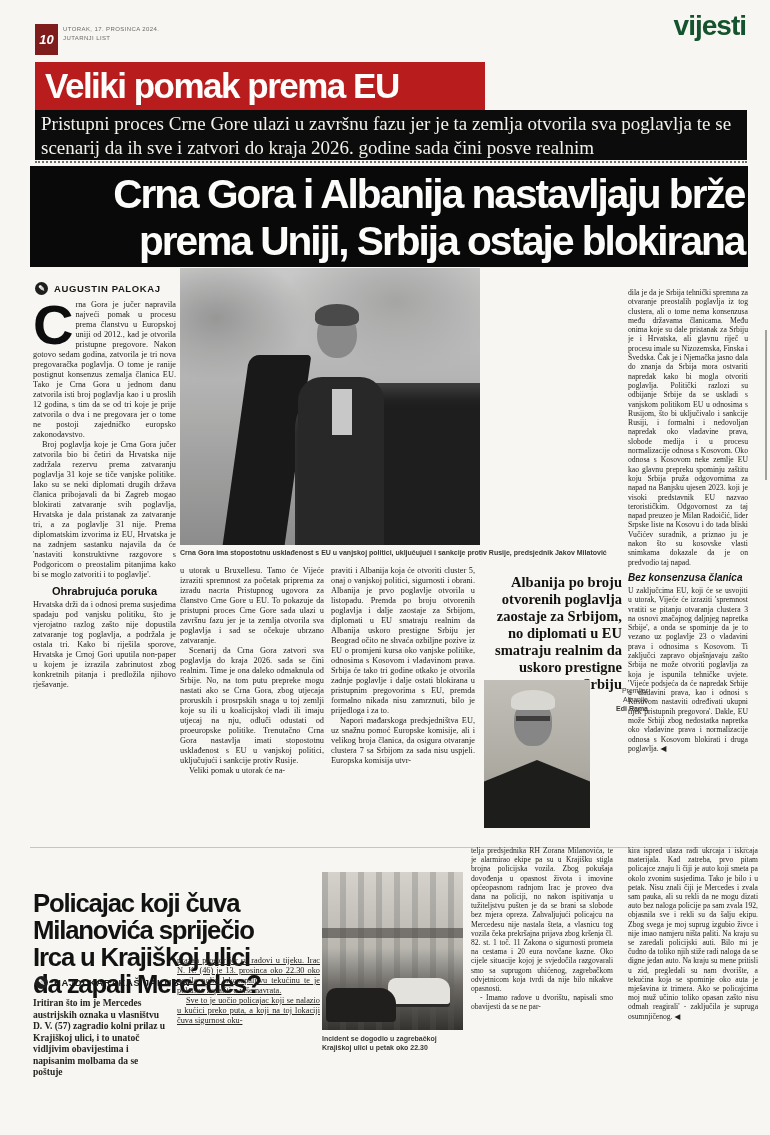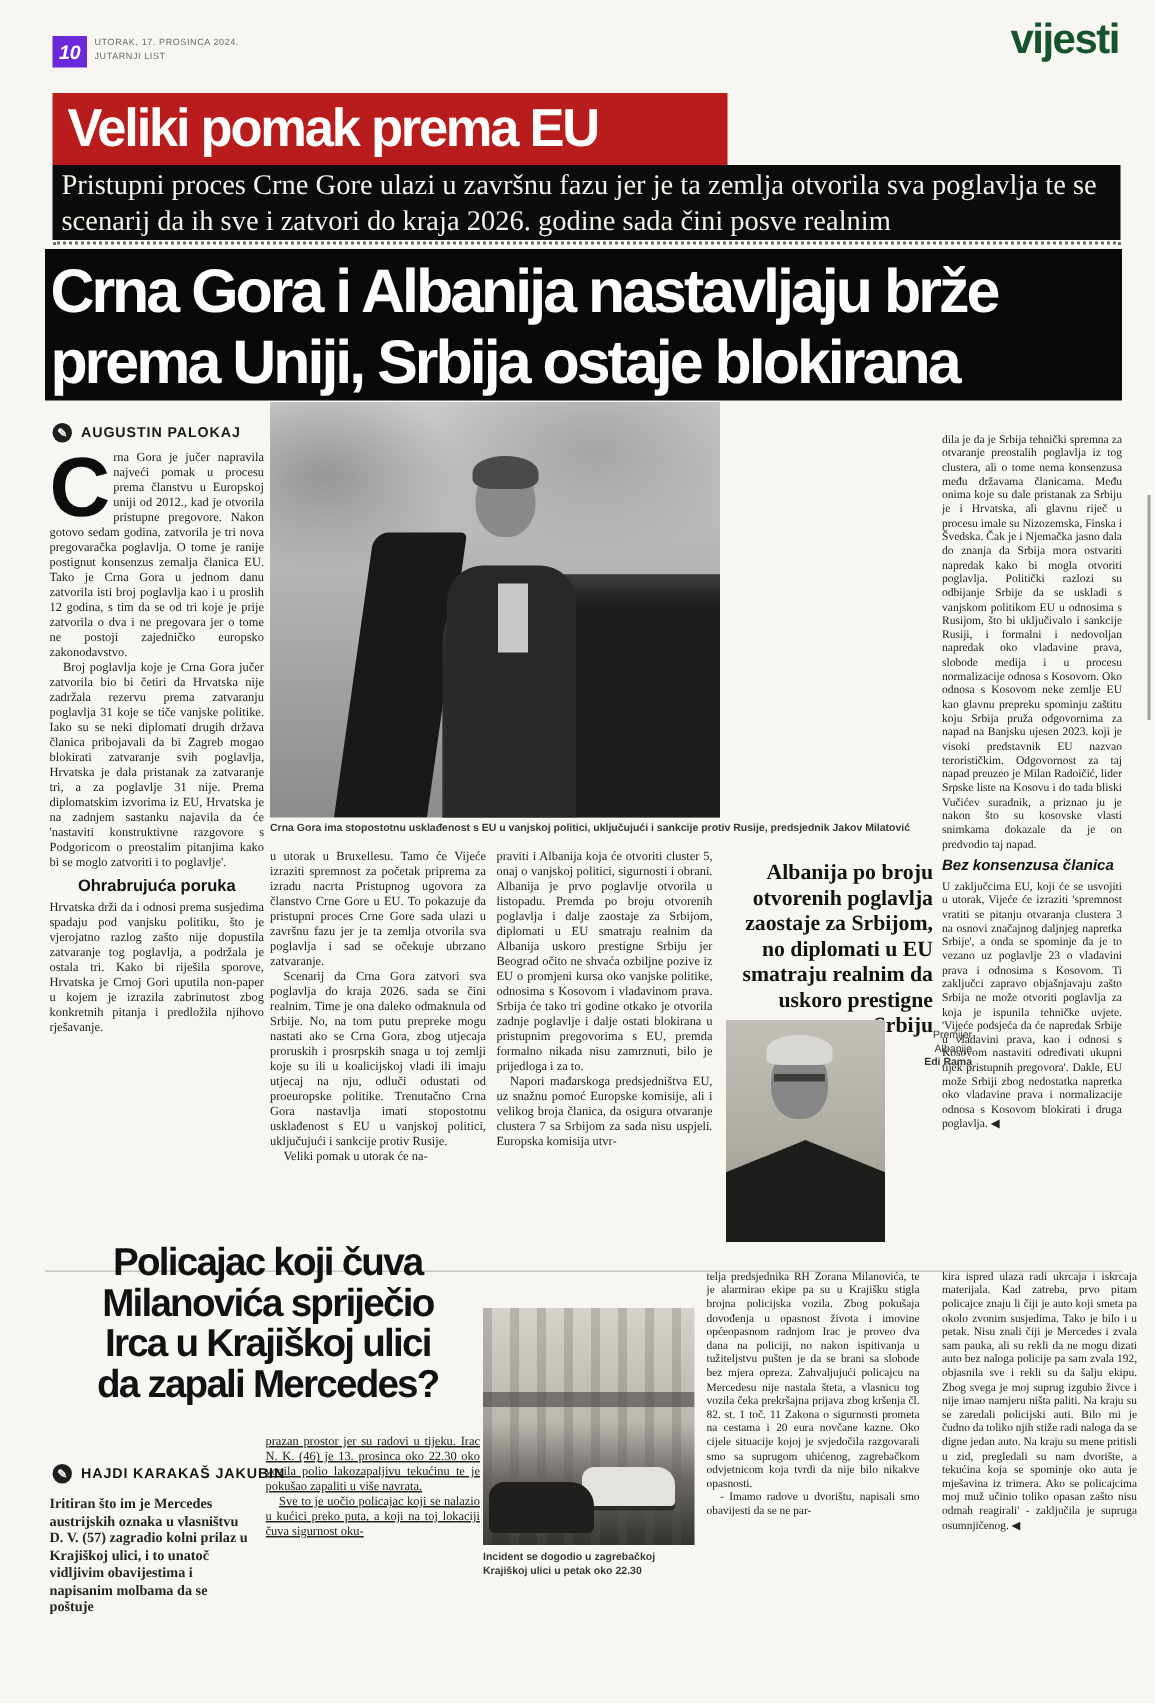--- a/index.html
+++ b/index.html
@@ -4,39 +4,39 @@
 <style>
   * { box-sizing: border-box; margin: 0; padding: 0; }
   body { background:#e8e7e3; font-family:"Liberation Serif", serif; }
   .page {
     position:relative; width:770px; height:1135px; margin:0 auto;
     background:#f7f6f2; overflow:hidden; color:#1d1c1a;
   }
   .abs { position:absolute; }
 
   
-  .pagenum { left:35px; top:24px; width:23px; height:21px; background:#6d28d9;
+  .pagenum { left:35px; top:24px; width:23px; height:31px; background:#7f1d1d;
     color:#fff; font:italic 700 13px "Liberation Sans", sans-serif;
     display:flex; align-items:center; justify-content:center; }
   .dateline { left:63px; top:25px; font:400 6px "Liberation Sans", sans-serif;
     color:#6b6a66; letter-spacing:.4px; line-height:9px; text-transform:uppercase; }
   .section-logo { right:24px; top:10px; font:700 28px "Liberation Sans", sans-serif;
     letter-spacing:-1px; color:#14532d; }
 
   
   .kicker-box { left:35px; top:62px; width:450px; height:48px; background:#b91c1c;
     display:flex; align-items:center; padding-left:10px; }
   .kicker-box span { color:#fdfdfb; font:800 35px "Liberation Sans", sans-serif;
     letter-spacing:-1.5px; transform:scaleY(1.02); }
   .standfirst-box { left:35px; top:110px; width:712px; height:50px; background:#0c0c0c;
     color:#f3f2ec; font:400 19px/24px "Liberation Serif", serif; padding:2px 10px 0 6px; }
   .dotted-rule { left:35px; top:161px; width:712px; height:0;
     border-top:2px dotted #6f6e6a; }
   .headline-box { left:30px; top:166px; width:718px; height:101px; background:#090909;
-    display:flex; flex-direction:column; justify-content:center; text-align:left;
+    display:flex; flex-direction:column; justify-content:center; text-align:right;
     padding-top:2px; }
   .headline-box div { color:#fcfcfa; font:800 41px/47px "Liberation Sans", sans-serif;
     letter-spacing:-2px; transform:scaleX(.99); white-space:nowrap; }
 
   .byline { display:flex; align-items:center; gap:6px; }
   .byline-1 { left:35px; top:282px; }
   .byline-2 { left:35px; top:976px; }
   .author-icon { width:13px; height:13px; border-radius:50%; background:#1e1e1e;
     color:#f5f5f2; font:700 8px "Liberation Sans", sans-serif; display:flex;
     align-items:center; justify-content:center; flex:0 0 13px; }
@@ -91,21 +91,21 @@
   .pt-hair { position:absolute; left:27px; top:10px; width:44px; height:20px;
     background:#d9d7d2; border-radius:50% 50% 20% 20%; }
   .pt-glasses { position:absolute; left:32px; top:36px; width:34px; height:5px;
     background:#2c2a28; opacity:.8; }
   .portrait-caption { left:592px; top:686px; width:56px; text-align:right;
     font:400 7px/9px "Liberation Sans", sans-serif; color:#3a3936; }
   .portrait-caption .pc-name { font-weight:700; }
 
   
   .bottom-rule { left:30px; top:847px; width:718px; border-top:1px solid #c7c5bf; }
-  .h2-block { left:33px; top:826px; width:294px;text-align:center; }
+  .h2-block { left:33px; top:888px; width:294px; }
   .h2-block div { font:800 26px/24px "Liberation Sans", sans-serif;
     letter-spacing:-1.2px; color:#121212; transform:scaleX(.99); transform-origin:left;
     padding-top:3px; white-space:nowrap; }
   .colA { left:33px; top:998px; width:137px; height:120px; overflow:hidden;
     font:700 9.5px/11.5px "Liberation Serif", serif; color:#26251f; text-align:left; }
   .colB { left:177px; top:956px; width:143px; height:120px;text-decoration:underline; }
   .photo-street { left:322px; top:872px; width:141px; height:158px; overflow:hidden;
     background:
       repeating-linear-gradient(90deg, rgba(90,88,84,.25) 0 6px, rgba(0,0,0,0) 6px 18px),
       linear-gradient(180deg,#d4d2cb 0%,#b9b7b0 48%,#6d6a65 72%,#33322f 100%); }

